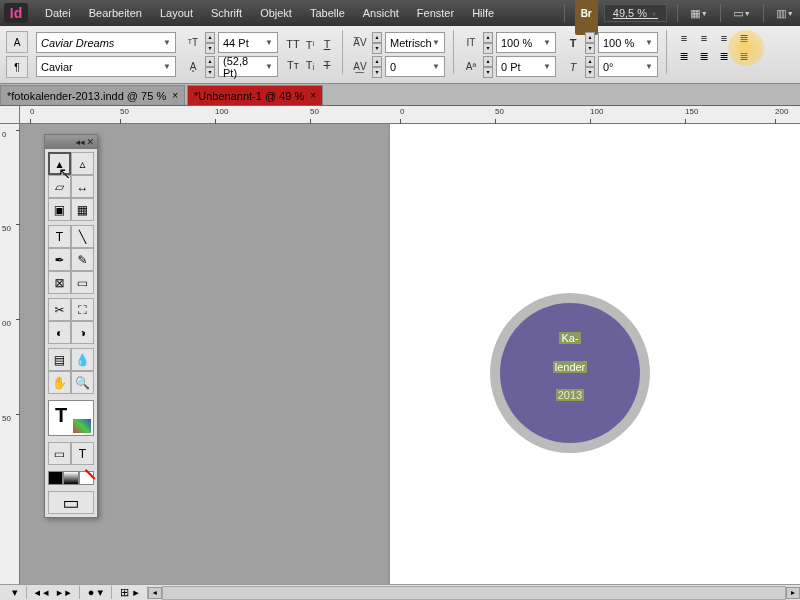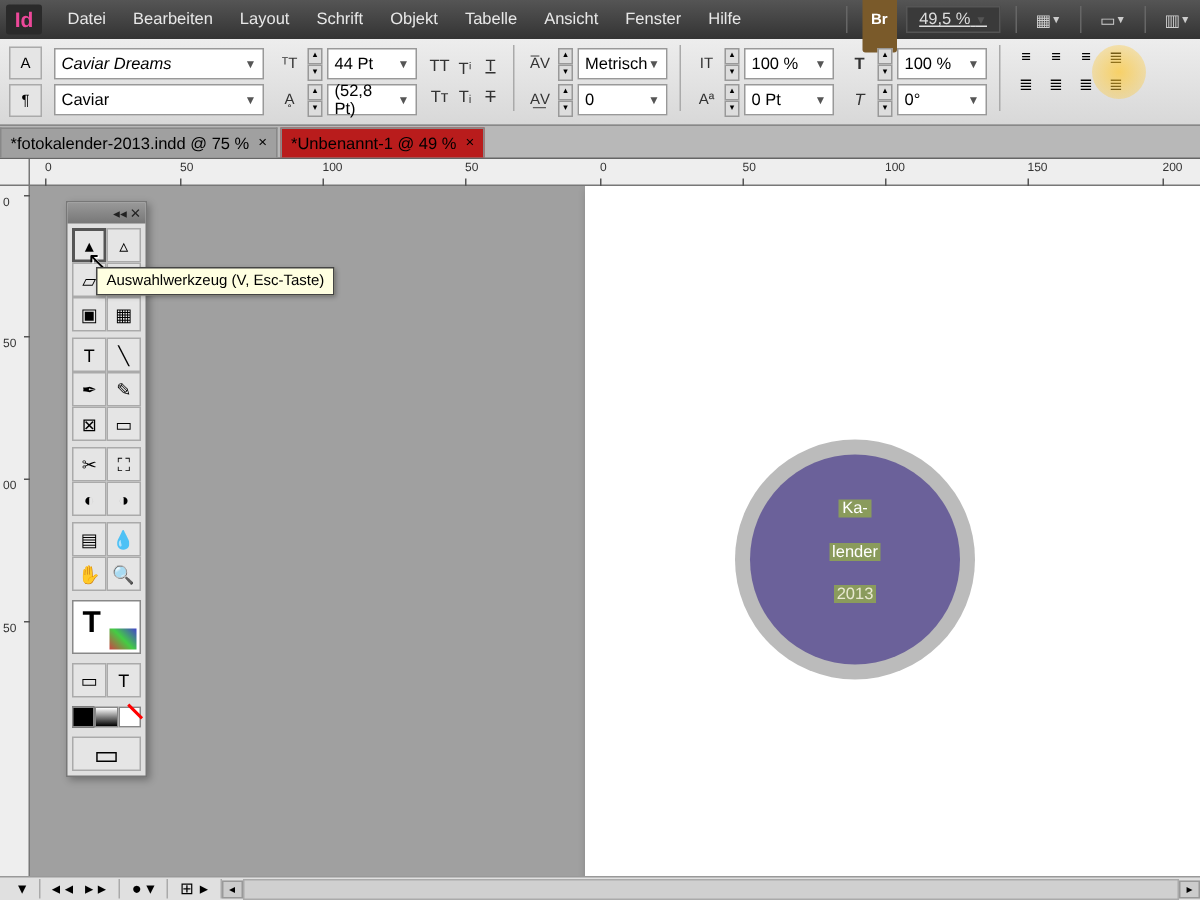--- a/index.html
+++ b/index.html
@@ -346,21 +346,20 @@
         <div style="background:#fff;position:relative">
             <div style="position:absolute;inset:0;border-top:2px solid red;transform:rotate(45deg)"></div>
           </div>
       </div>
       <div class="tools-grid">
         <div class="tool big">▭</div>
       </div>
     </div>
 
     <div class="cursor-arrow" style="top:40px; left:38px">↖</div>
-    <div class="tooltip" style="top:54px; left:44px">Auswahlwerkzeug (V, Esc-Taste)</div>
   </div>
 </div>
 
 <div class="statusbar">
   <div class="status-seg"><span></span>▾</div>
   <div class="status-seg">◂ ◂ <span></span> ▸ ▸</div>
   <div class="status-seg">● ▾</div>
   <div class="status-seg">⊞ <span>▸</span></div>
   <span class="scroll-arrow">◂</span>
   <div class="scrollbar-h"></div>

